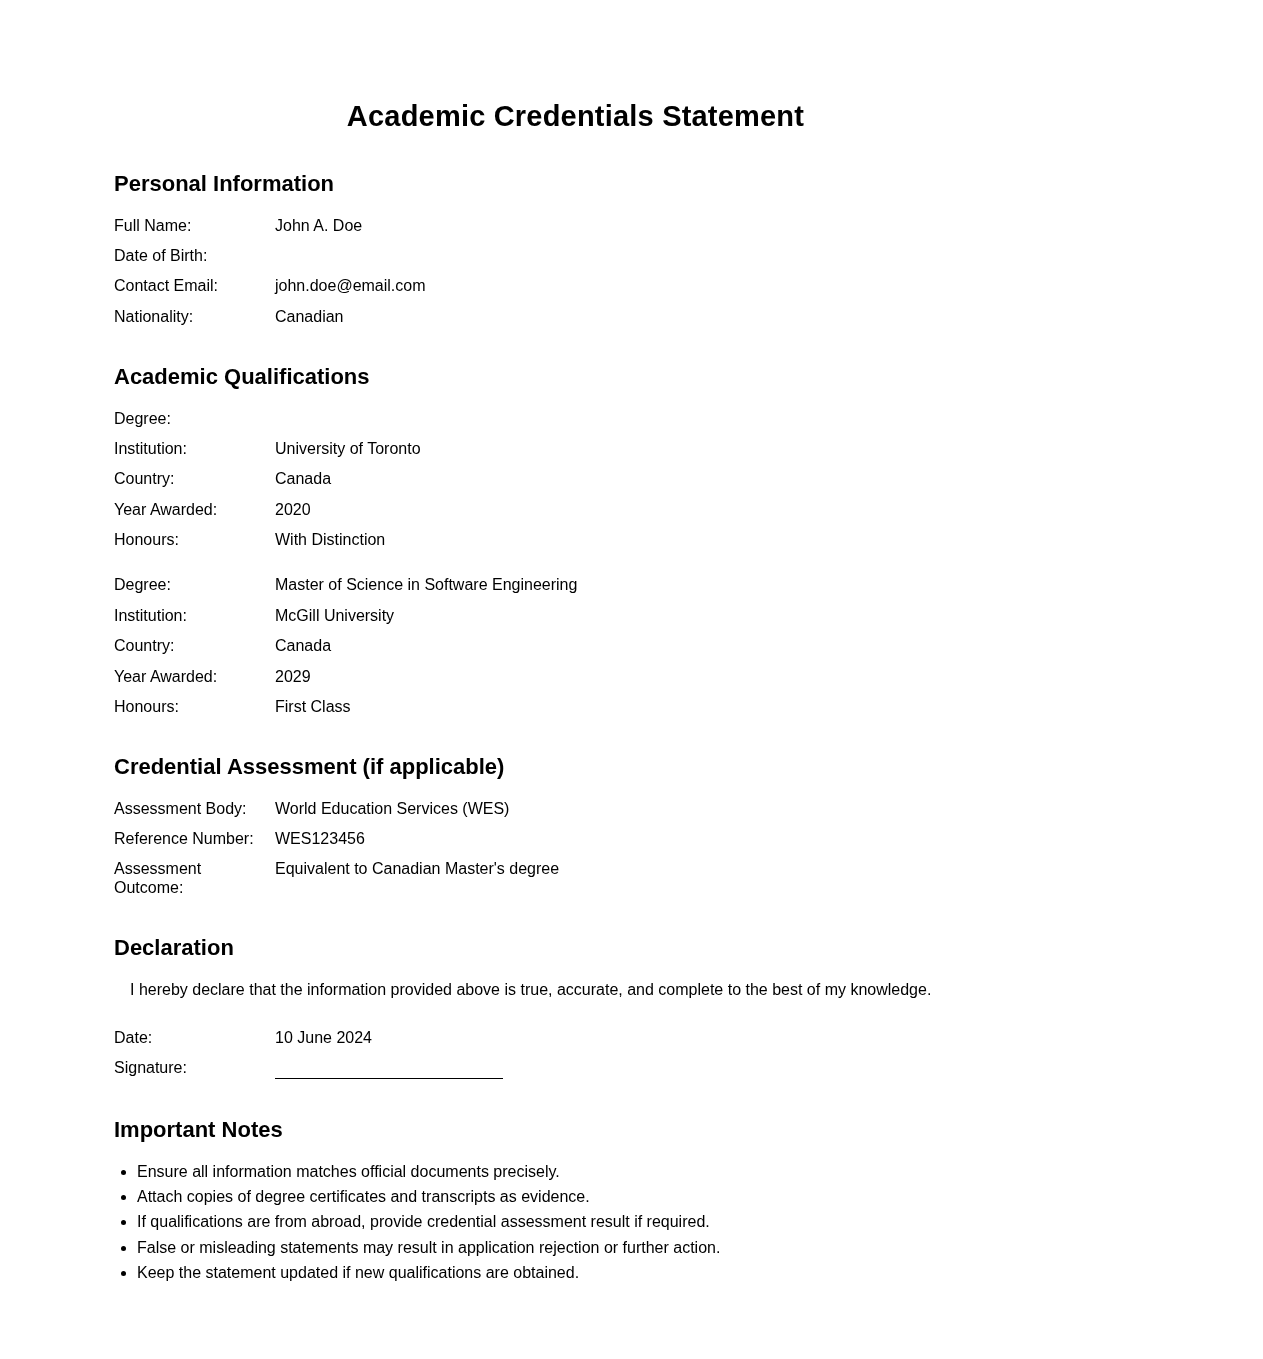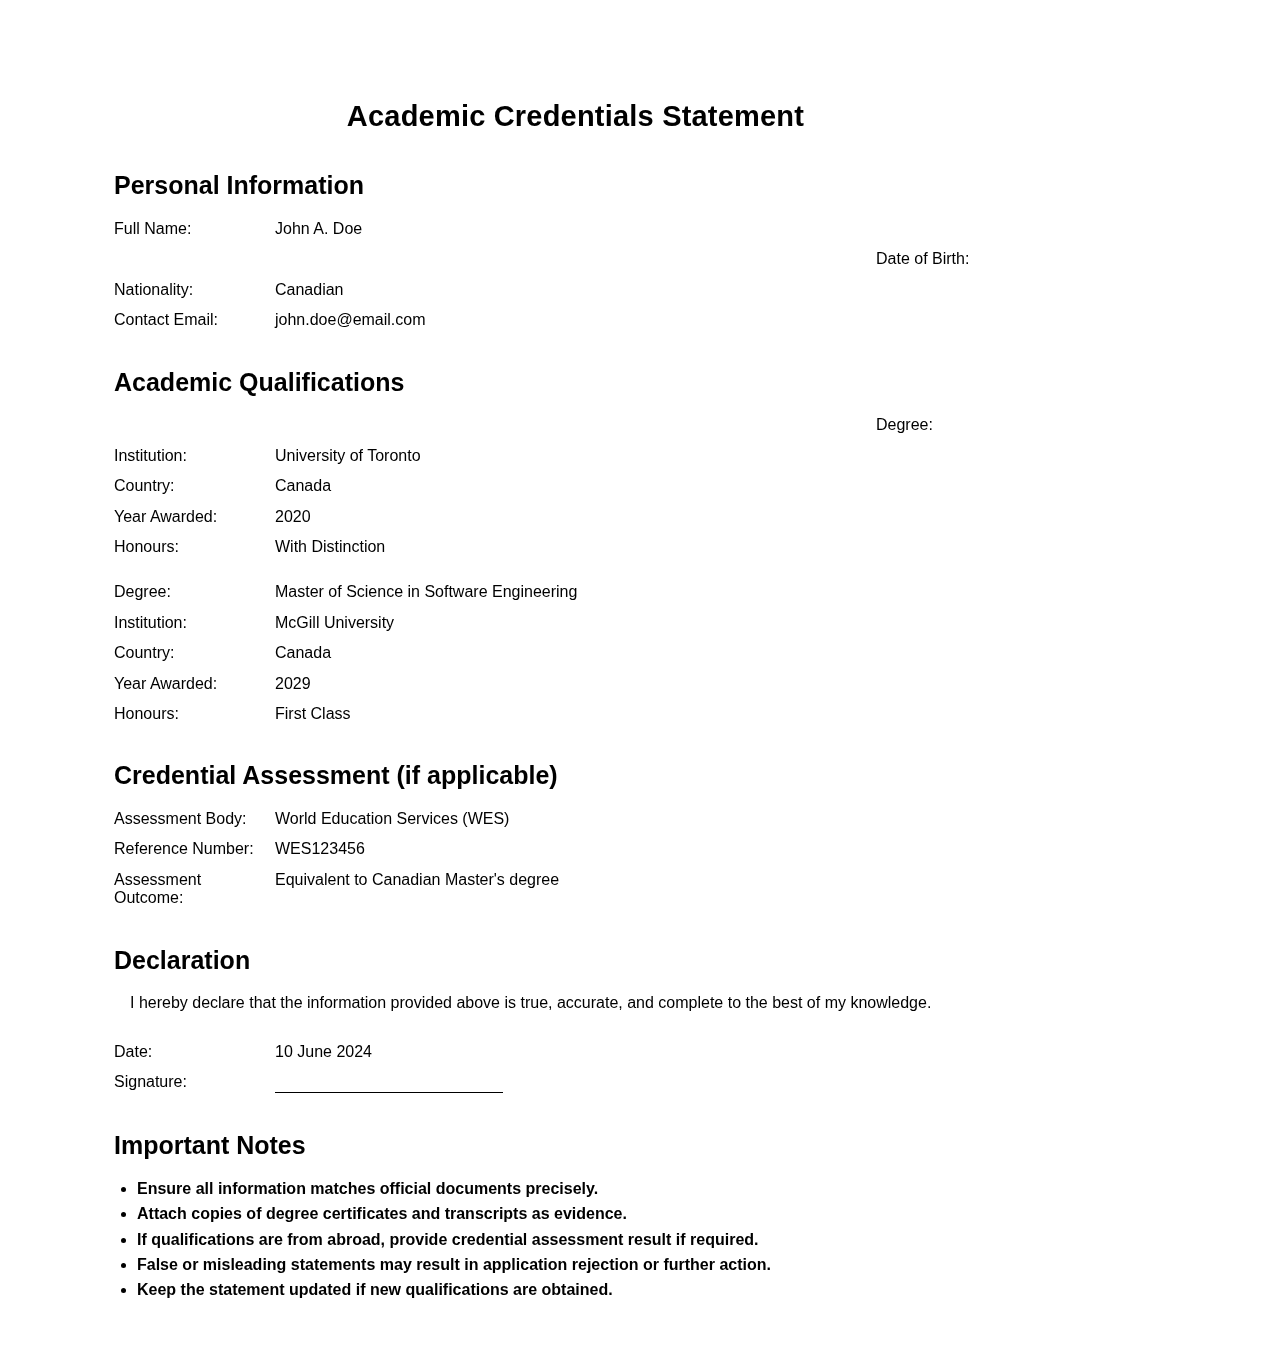--- a/index.html
+++ b/index.html
@@ -20,29 +20,28 @@
   }
   h1.doc-title {
     text-align: center;
     font-size: 29px;
     font-weight: bold;
     margin: 0;
     padding-top: 100px;
     letter-spacing: 0.2px;
   }
   h2.section-heading {
-    font-size: 25px;
+    font-size: 22px;
     font-weight: bold;
     margin: 38px 0 20px 0;
   }
   .field-row {
     display: flex;
     align-items: flex-start;
     margin-bottom: 12px;
-    justify-content: flex-end;
   }
   .field-label {
     width: 145px;
     padding-right: 16px;
     flex-shrink: 0;
   }
   .field-value {
     flex: 1;
   }
   .degree-block + .degree-block {
@@ -58,46 +57,45 @@
     width: 228px;
     height: 19px;
     border-bottom: 1.5px solid #000000;
   }
   ul.notes-list {
     margin: 14px 0 0 0;
     padding-left: 23px;
   }
   ul.notes-list li {
     margin-bottom: 7px;
-    font-weight: bold;
   }
 </style>
 </head>
 <body>
 
 <div class="page">
 
   <h1 class="doc-title">Academic Credentials Statement</h1>
 
   <section>
     <h2 class="section-heading">Personal Information</h2>
     <div class="field-row">
       <div class="field-label">Full Name:</div>
       <div class="field-value">John A. Doe</div>
     </div>
     <div class="field-row">
       <div class="field-label">Date of Birth:</div>
     </div>
     <div class="field-row">
+      <div class="field-label">Contact Email:</div>
+      <div class="field-value">john.doe@email.com</div>
+    </div>
+    <div class="field-row">
       <div class="field-label">Nationality:</div>
       <div class="field-value">Canadian</div>
-    </div>
-    <div class="field-row">
-      <div class="field-label">Contact Email:</div>
-      <div class="field-value">john.doe@email.com</div>
     </div>
   </section>
 
   <section>
     <h2 class="section-heading">Academic Qualifications</h2>
 
     <div class="degree-block">
       <div class="field-row">
         <div class="field-label">Degree:</div>
       </div>

